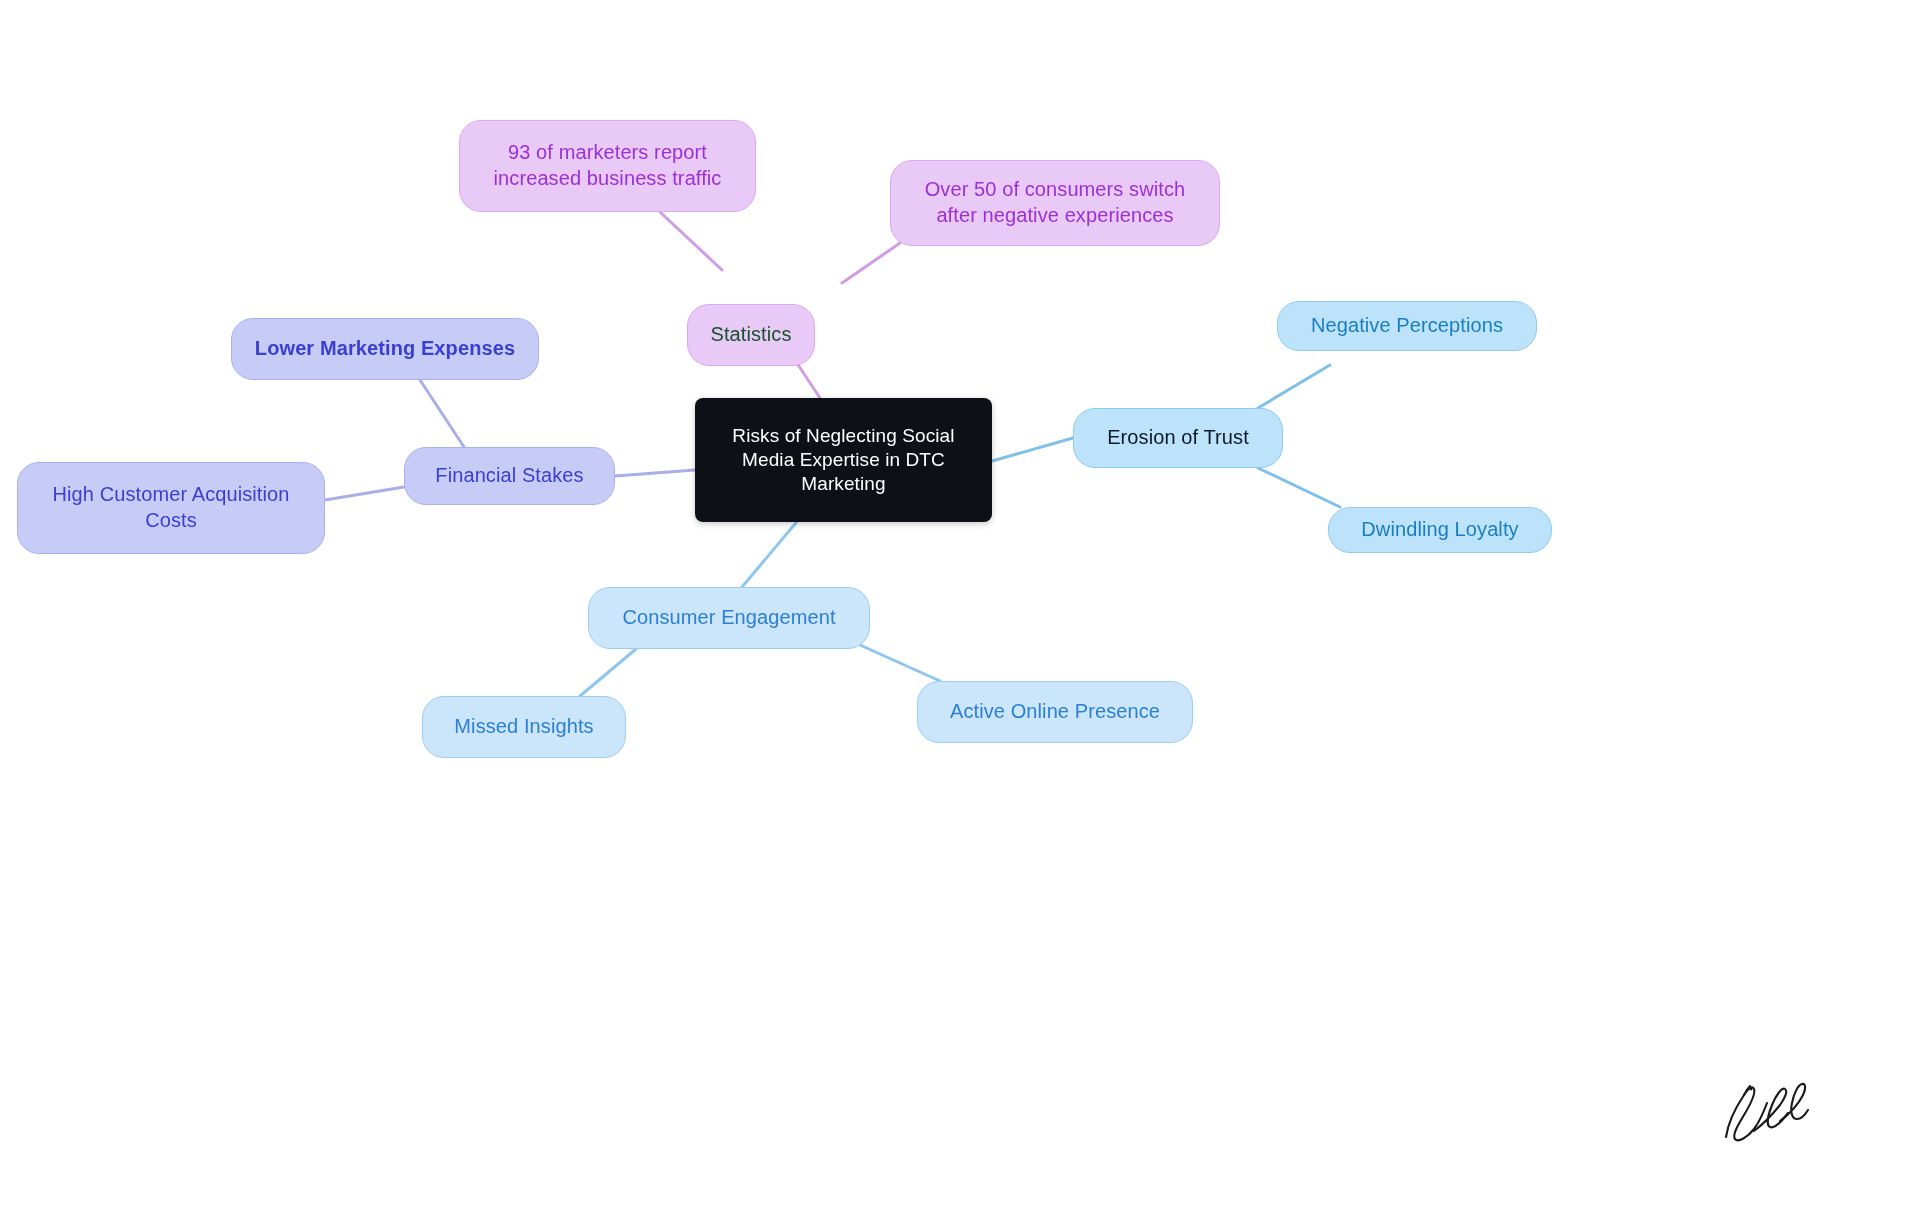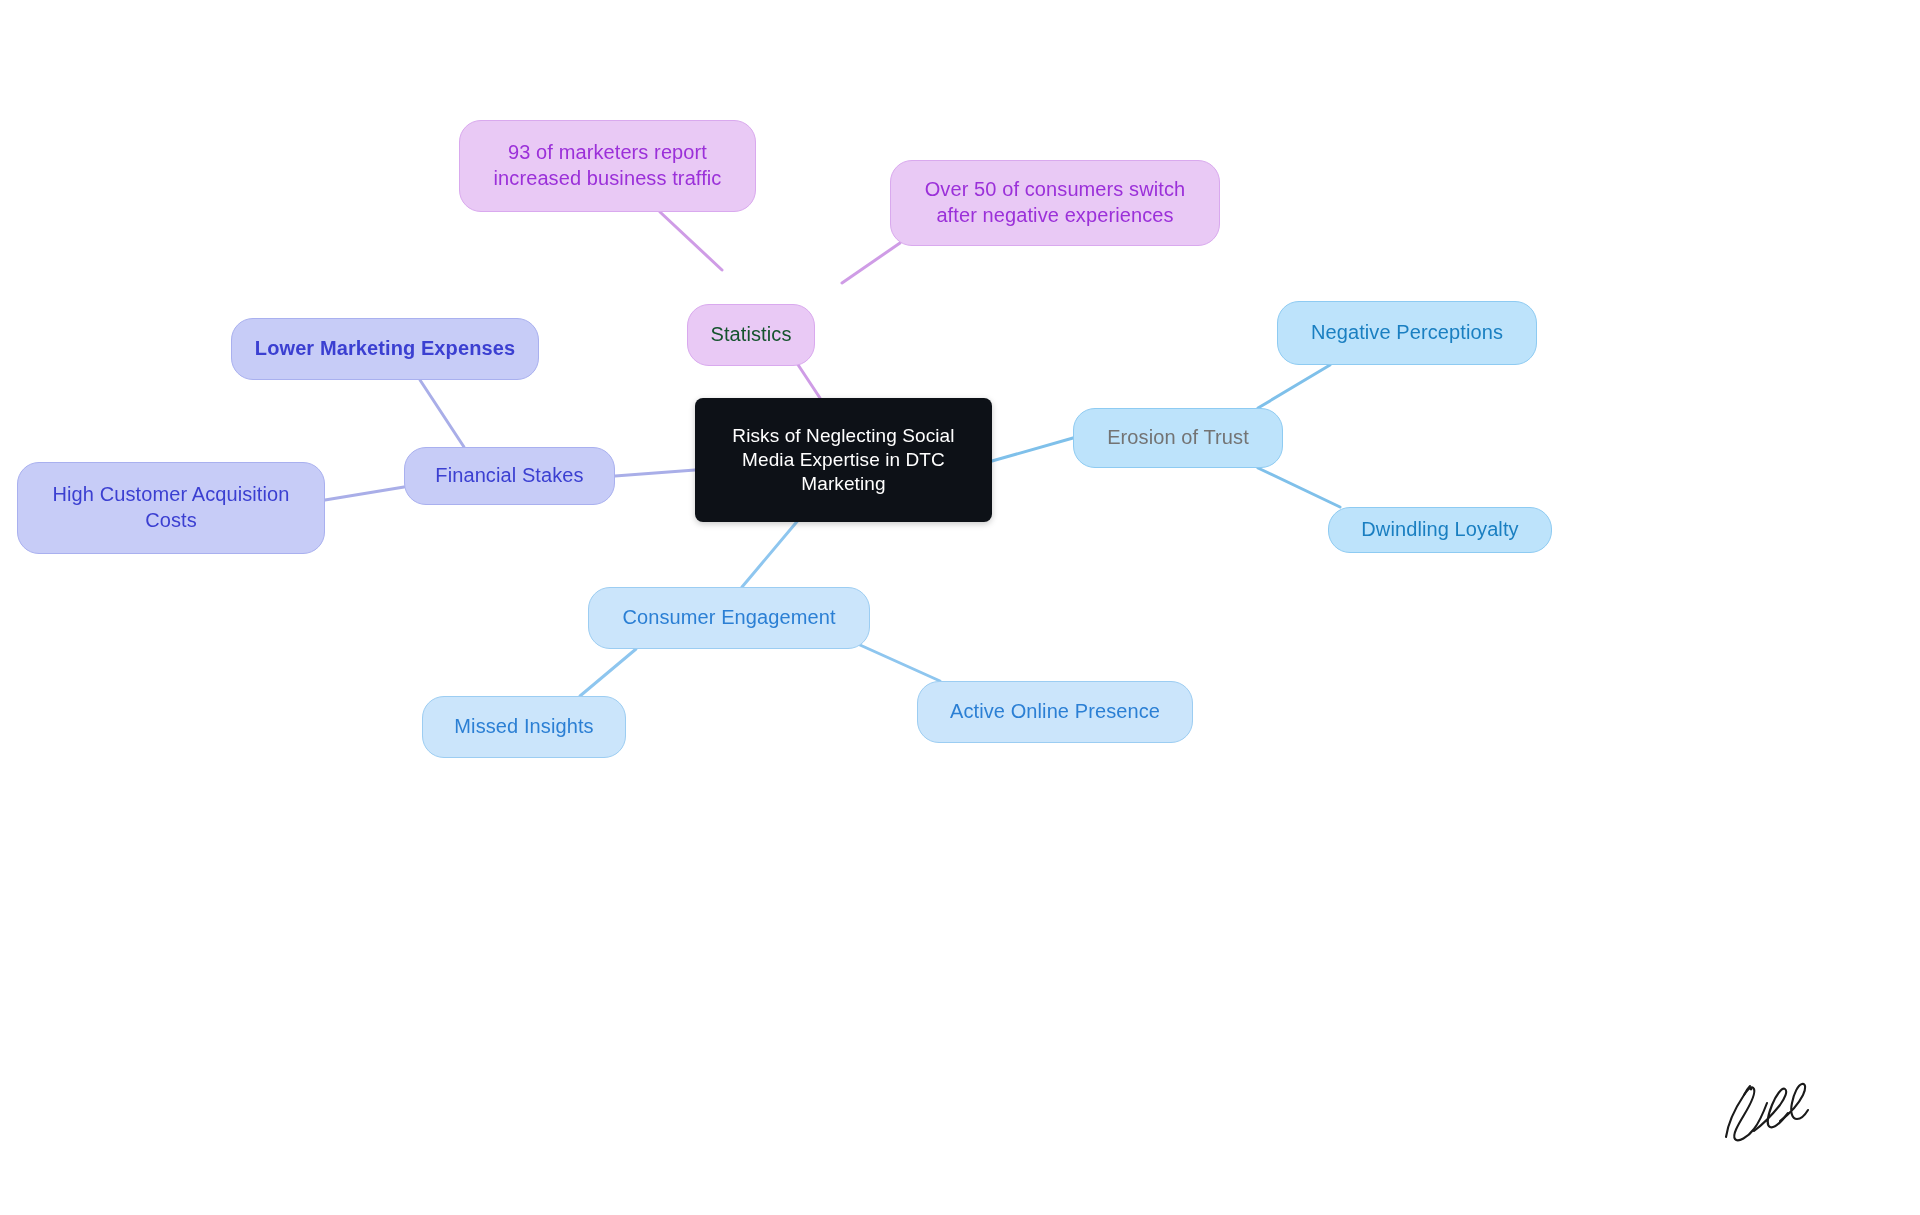--- a/index.html
+++ b/index.html
@@ -100,24 +100,24 @@
     <span>Financial Stakes</span>
   </div>
   <div class="node" style="left: 231px; top: 318px; width: 308px; height: 62px; background: rgb(199, 204, 247); color: rgb(59, 63, 209); border-color: rgb(169, 176, 239); font-size: 20px; font-weight: bold;">
     <span>Lower Marketing Expenses</span>
   </div>
   <div class="node" style="left: 17px; top: 462px; width: 308px; height: 92px; background: rgb(199, 204, 247); color: rgb(59, 63, 209); border-color: rgb(169, 176, 239); font-size: 20px;">
     <span>High Customer Acquisition
 Costs</span>
   </div>
 
-  <div class="node" style="left: 1073px; top: 408px; width: 210px; height: 60px; background: rgb(189, 227, 251); color: #737373; border-color: rgb(142, 203, 242); font-size: 20px;">
+  <div class="node" style="left: 1073px; top: 408px; width: 210px; height: 60px; background: rgb(189, 227, 251); color: #0f172a; border-color: rgb(142, 203, 242); font-size: 20px;">
     <span>Erosion of Trust</span>
   </div>
-  <div class="node" style="left: 1277px; top: 301px; width: 260px; height: 64px; background: rgb(189, 227, 251); color: rgb(26, 127, 193); border-color: rgb(142, 203, 242); font-size: 20px;">
+  <div class="node" style="left: 1277px; top: 301px; width: 260px; height: 50px; background: rgb(189, 227, 251); color: rgb(26, 127, 193); border-color: rgb(142, 203, 242); font-size: 20px;">
     <span>Negative Perceptions</span>
   </div>
   <div class="node" style="left: 1328px; top: 507px; width: 224px; height: 46px; background: rgb(189, 227, 251); color: rgb(26, 127, 193); border-color: rgb(142, 203, 242); font-size: 20px;">
     <span>Dwindling Loyalty</span>
   </div>
 
   <div class="node" style="left: 588px; top: 587px; width: 282px; height: 62px; background: rgb(203, 229, 251); color: rgb(43, 127, 212); border-color: rgb(156, 205, 242); font-size: 20px; align-items: center;">
     <span>Consumer Engagement</span>
   </div>
   <div class="node" style="left: 422px; top: 696px; width: 204px; height: 62px; background: rgb(203, 229, 251); color: rgb(43, 127, 212); border-color: rgb(156, 205, 242); font-size: 20px;">

